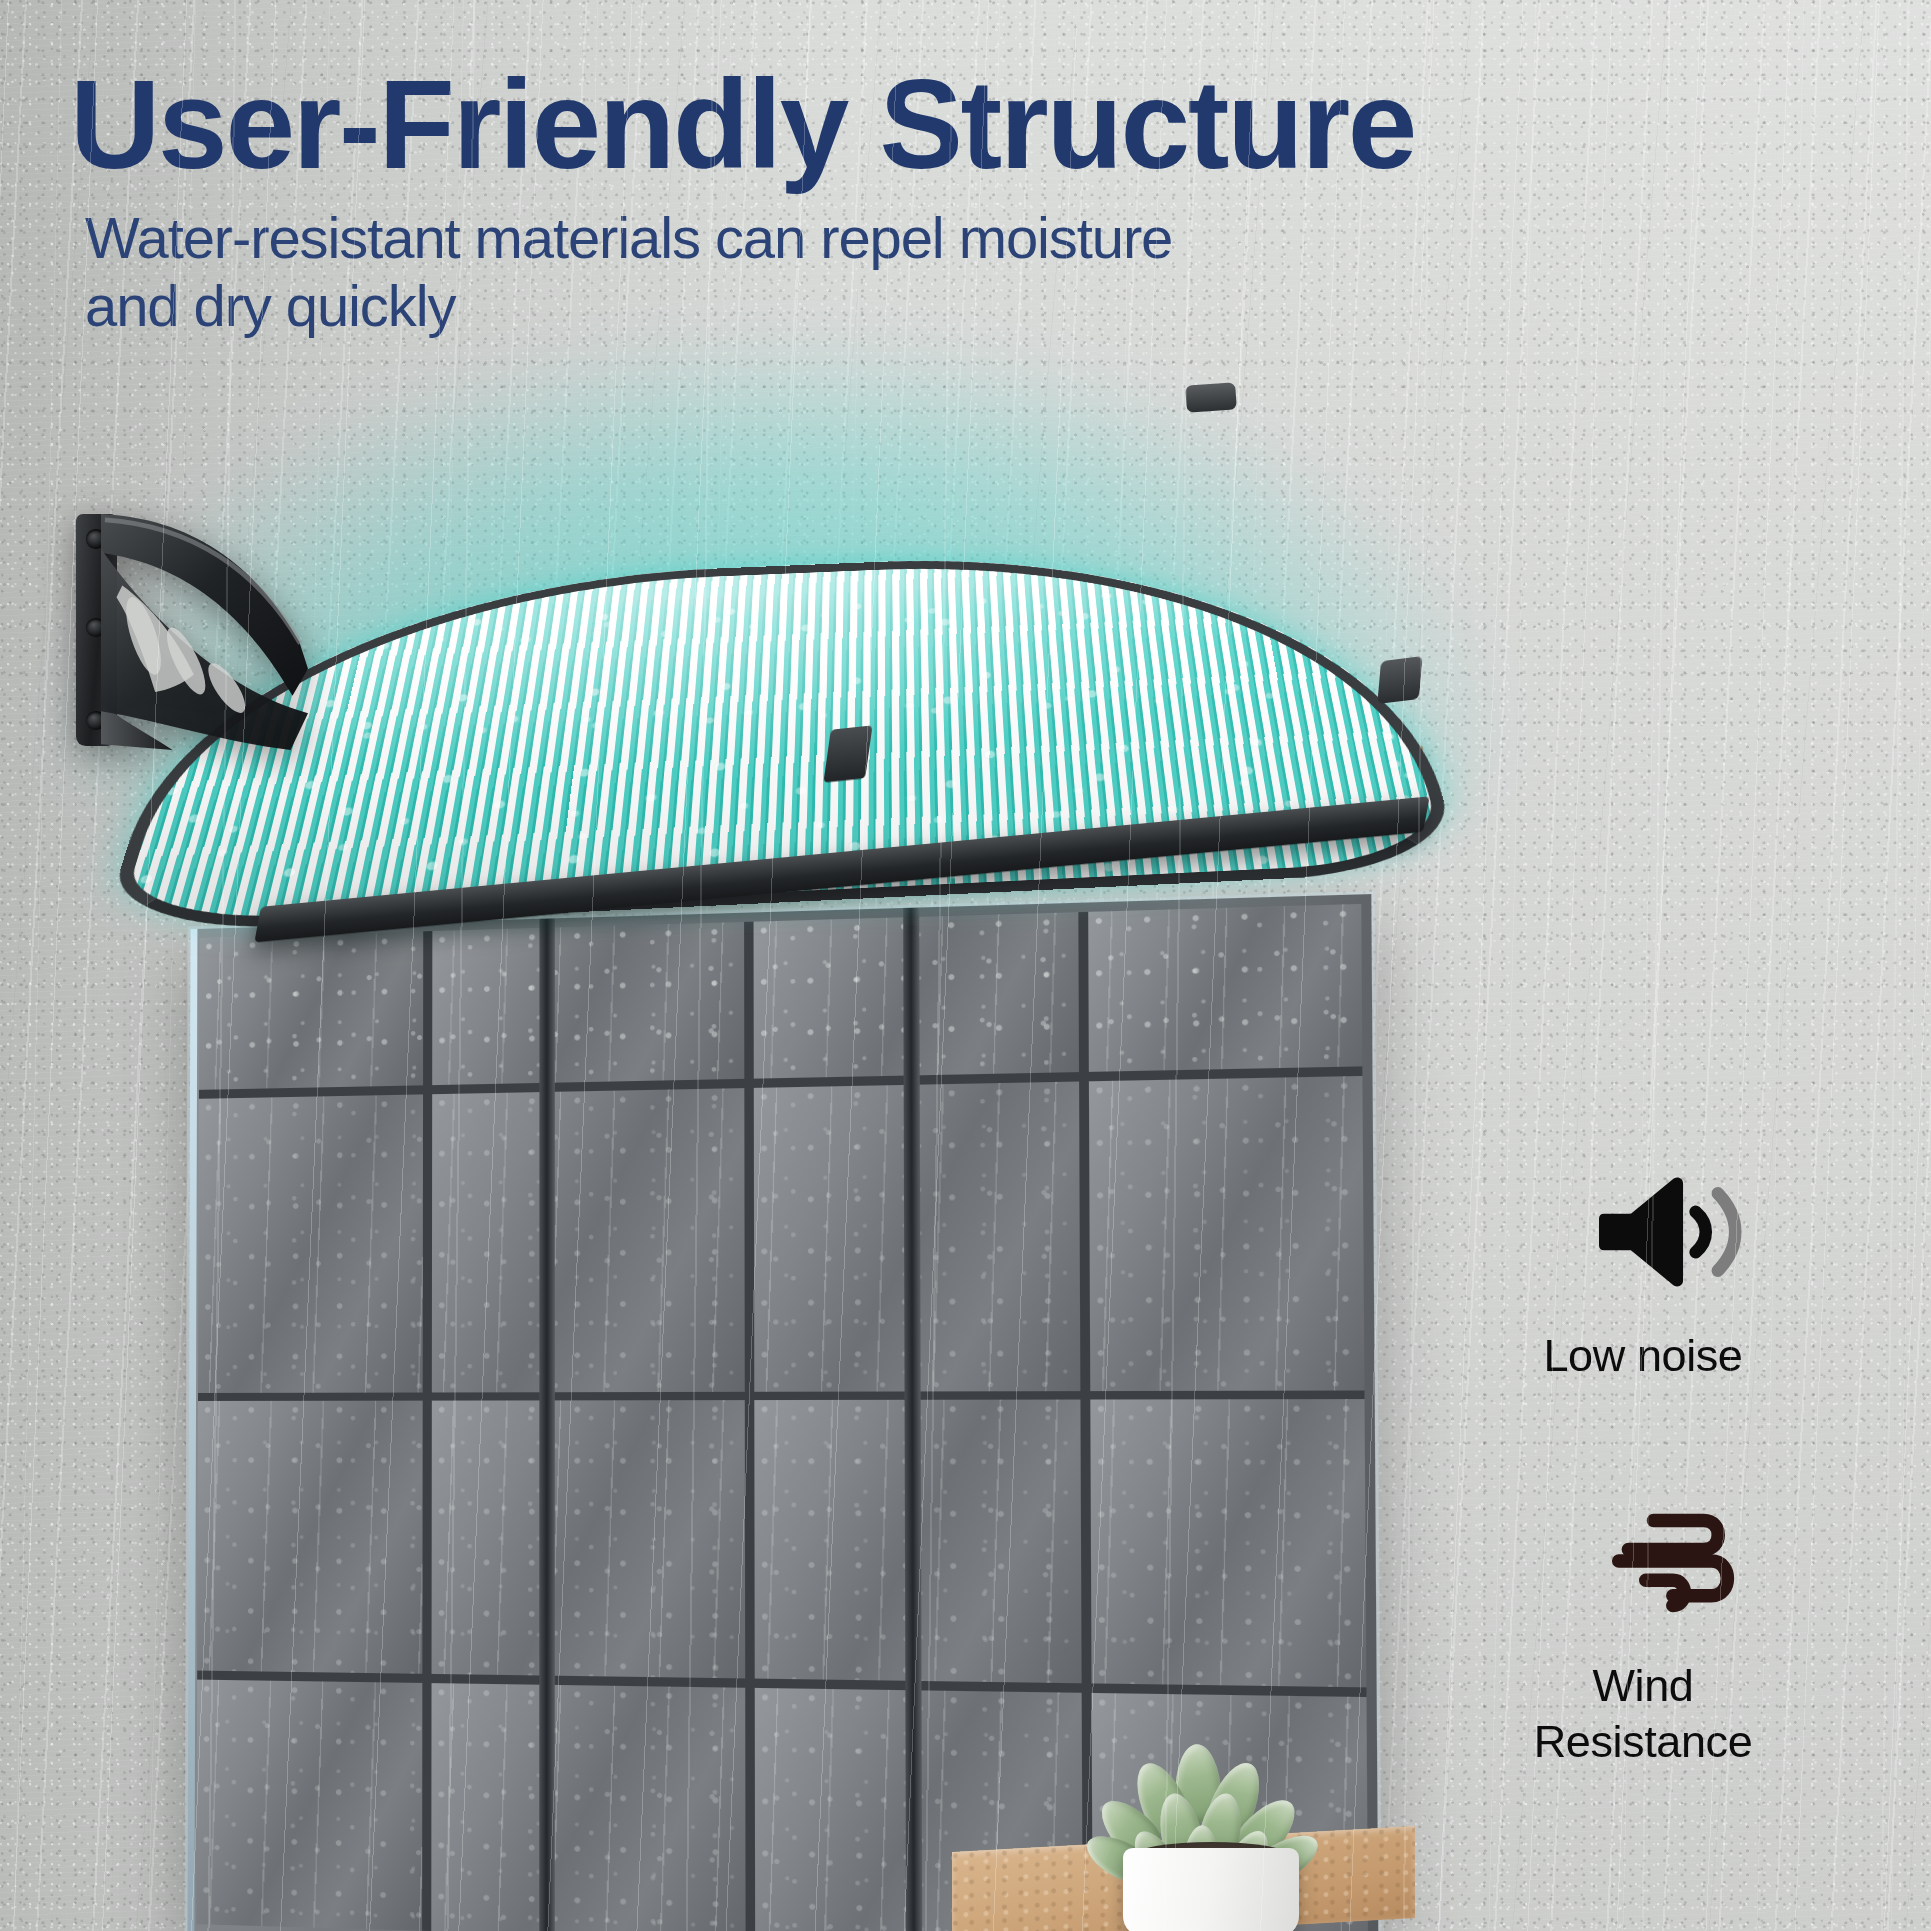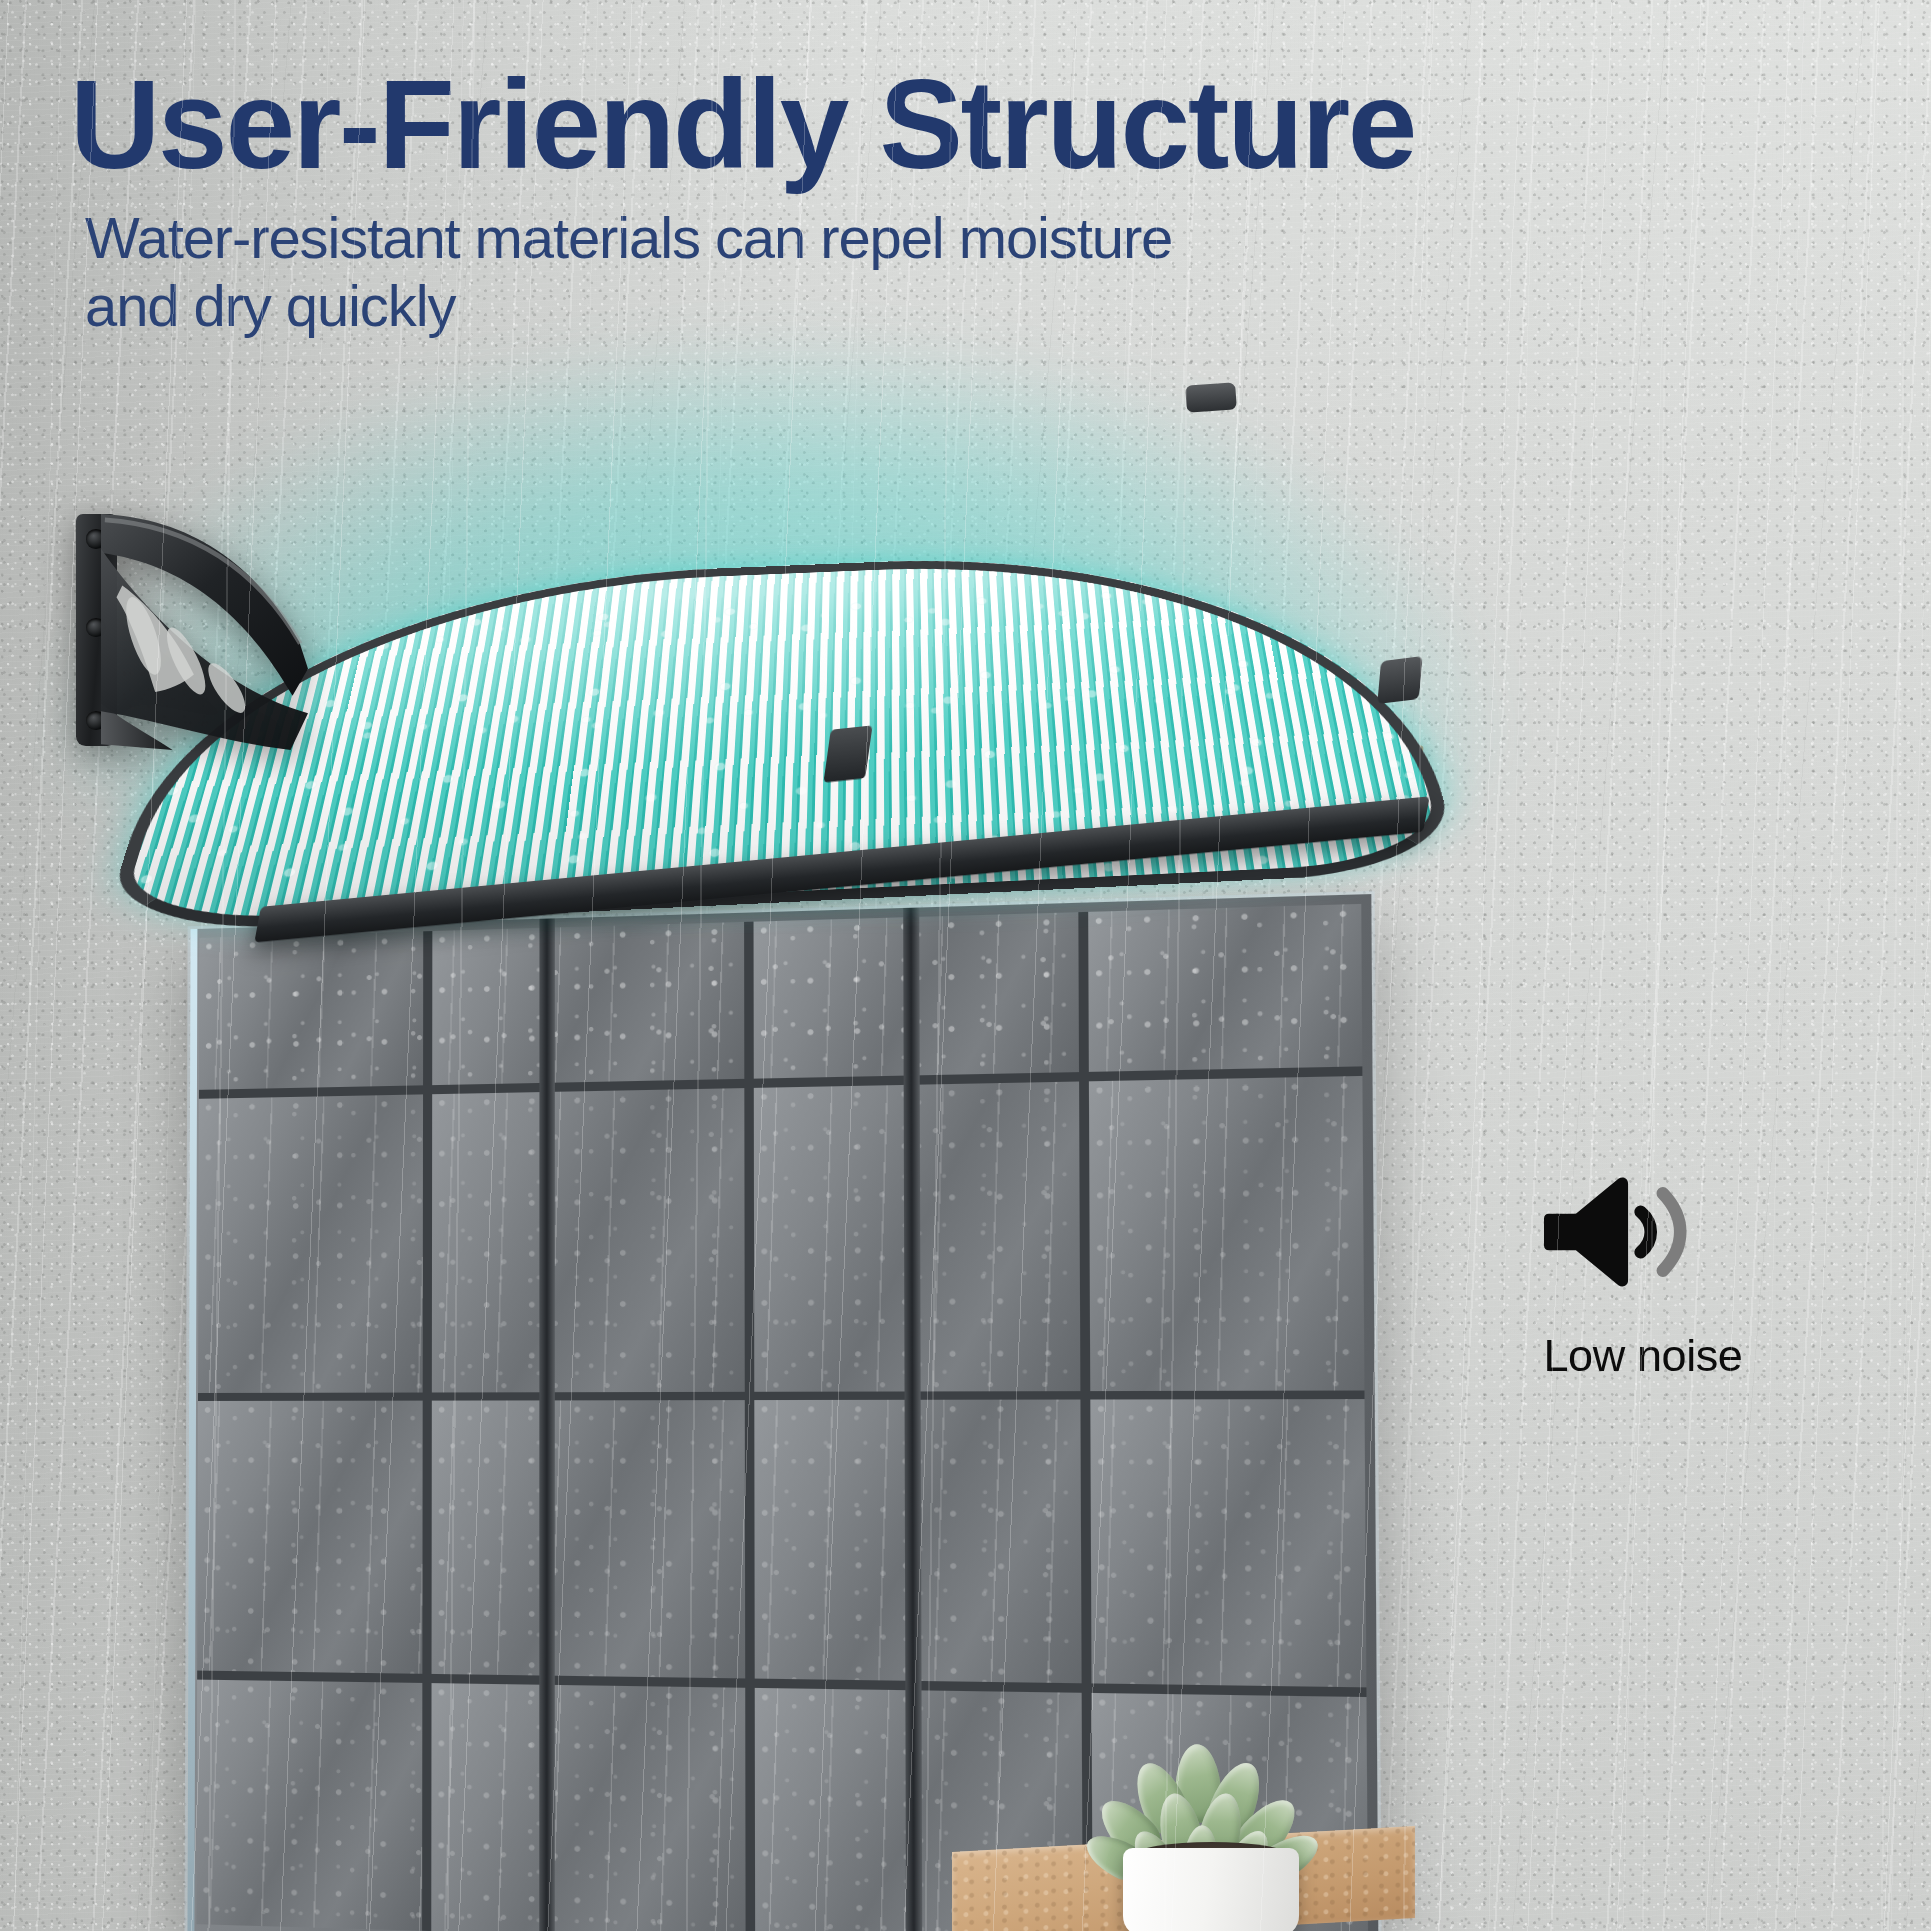--- a/index.html
+++ b/index.html
@@ -279,21 +279,21 @@
   .bracket .arm{
     position:absolute;left:25px;top:0;width:207px;height:236px;
   }
 
   
   .features{
     position:absolute;right:114px;top:1168px;width:348px;
     display:flex;flex-direction:column;align-items:center;gap:114px;
     z-index:55;
   }
-  .feature{display:flex;flex-direction:column;align-items:flex-start;}
+  .feature{display:flex;flex-direction:column;align-items:flex-end;}
   .feature .glyph{height:127px;display:flex;align-items:center;justify-content:center;}
   .feature .label{
     margin-top:33px;text-align:center;
     font-size:45px;line-height:1.24;font-weight:400;color:#0c0c0c;
     letter-spacing:-0.4px;white-space:pre-line;
   }
 
   
   .plant{position:absolute;left:1079px;top:1738px;width:261px;height:193px;z-index:40;}
   .pot{
@@ -469,17 +469,30 @@
       <div class="glyph">
         <svg width="145" height="114" viewBox="0 0 150 118">
           <path d="M6 40 H34 L78 4 C82 1 88 3 88 9 V109 C88 115 82 117 78 114 L34 78 H6 C3 78 1 76 1 73 V45 C1 42 3 40 6 40 Z" fill="#0c0c0c"></path>
           <path d="M101 38 C115 50 115 68 101 80" fill="none" stroke="#0c0c0c" stroke-width="13" stroke-linecap="round"></path>
           <path d="M124 19 C148 44 148 74 124 99" fill="none" stroke="#7d7d7d" stroke-width="13" stroke-linecap="round"></path>
         </svg>
       </div>
       <div class="label">Low noise</div>
     </div>
 
+    <div class="feature">
+      <div class="glyph">
+        <svg width="141" height="124" viewBox="0 0 146 128">
+          <g fill="none" stroke="#2b1512" stroke-width="14" stroke-linecap="round">
+            <path d="M44 22 H96 C116 22 116 52 96 52 H18"></path>
+            <path d="M8 64 H104 C126 64 126 100 104 100 H64"></path>
+            <path d="M36 84 H64 C80 84 80 110 64 110"></path>
+          </g>
+        </svg>
+      </div>
+      <div class="label">Wind
+Resistance</div>
+    </div>
 
   </div>
 
 </div>
 
 
 </body></html>

